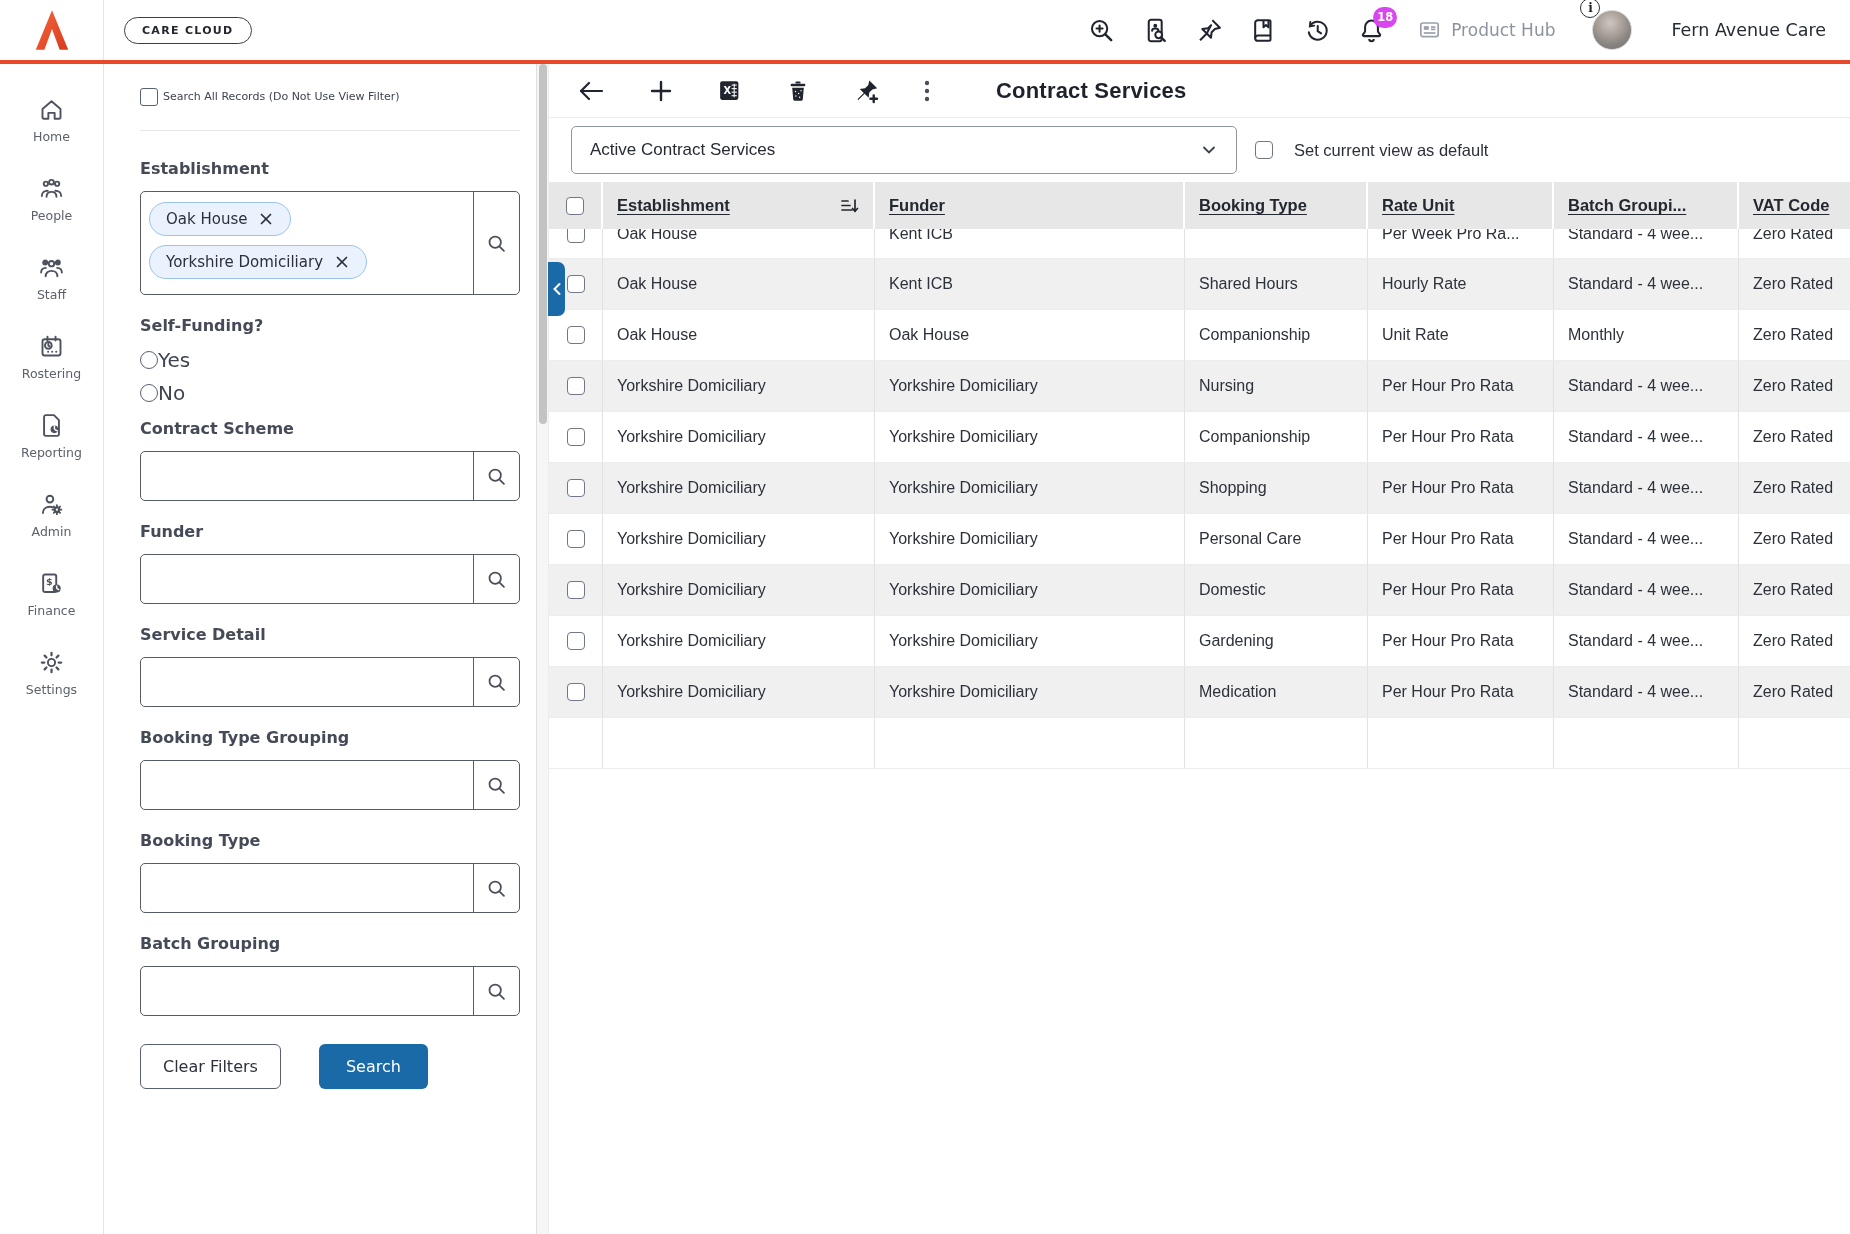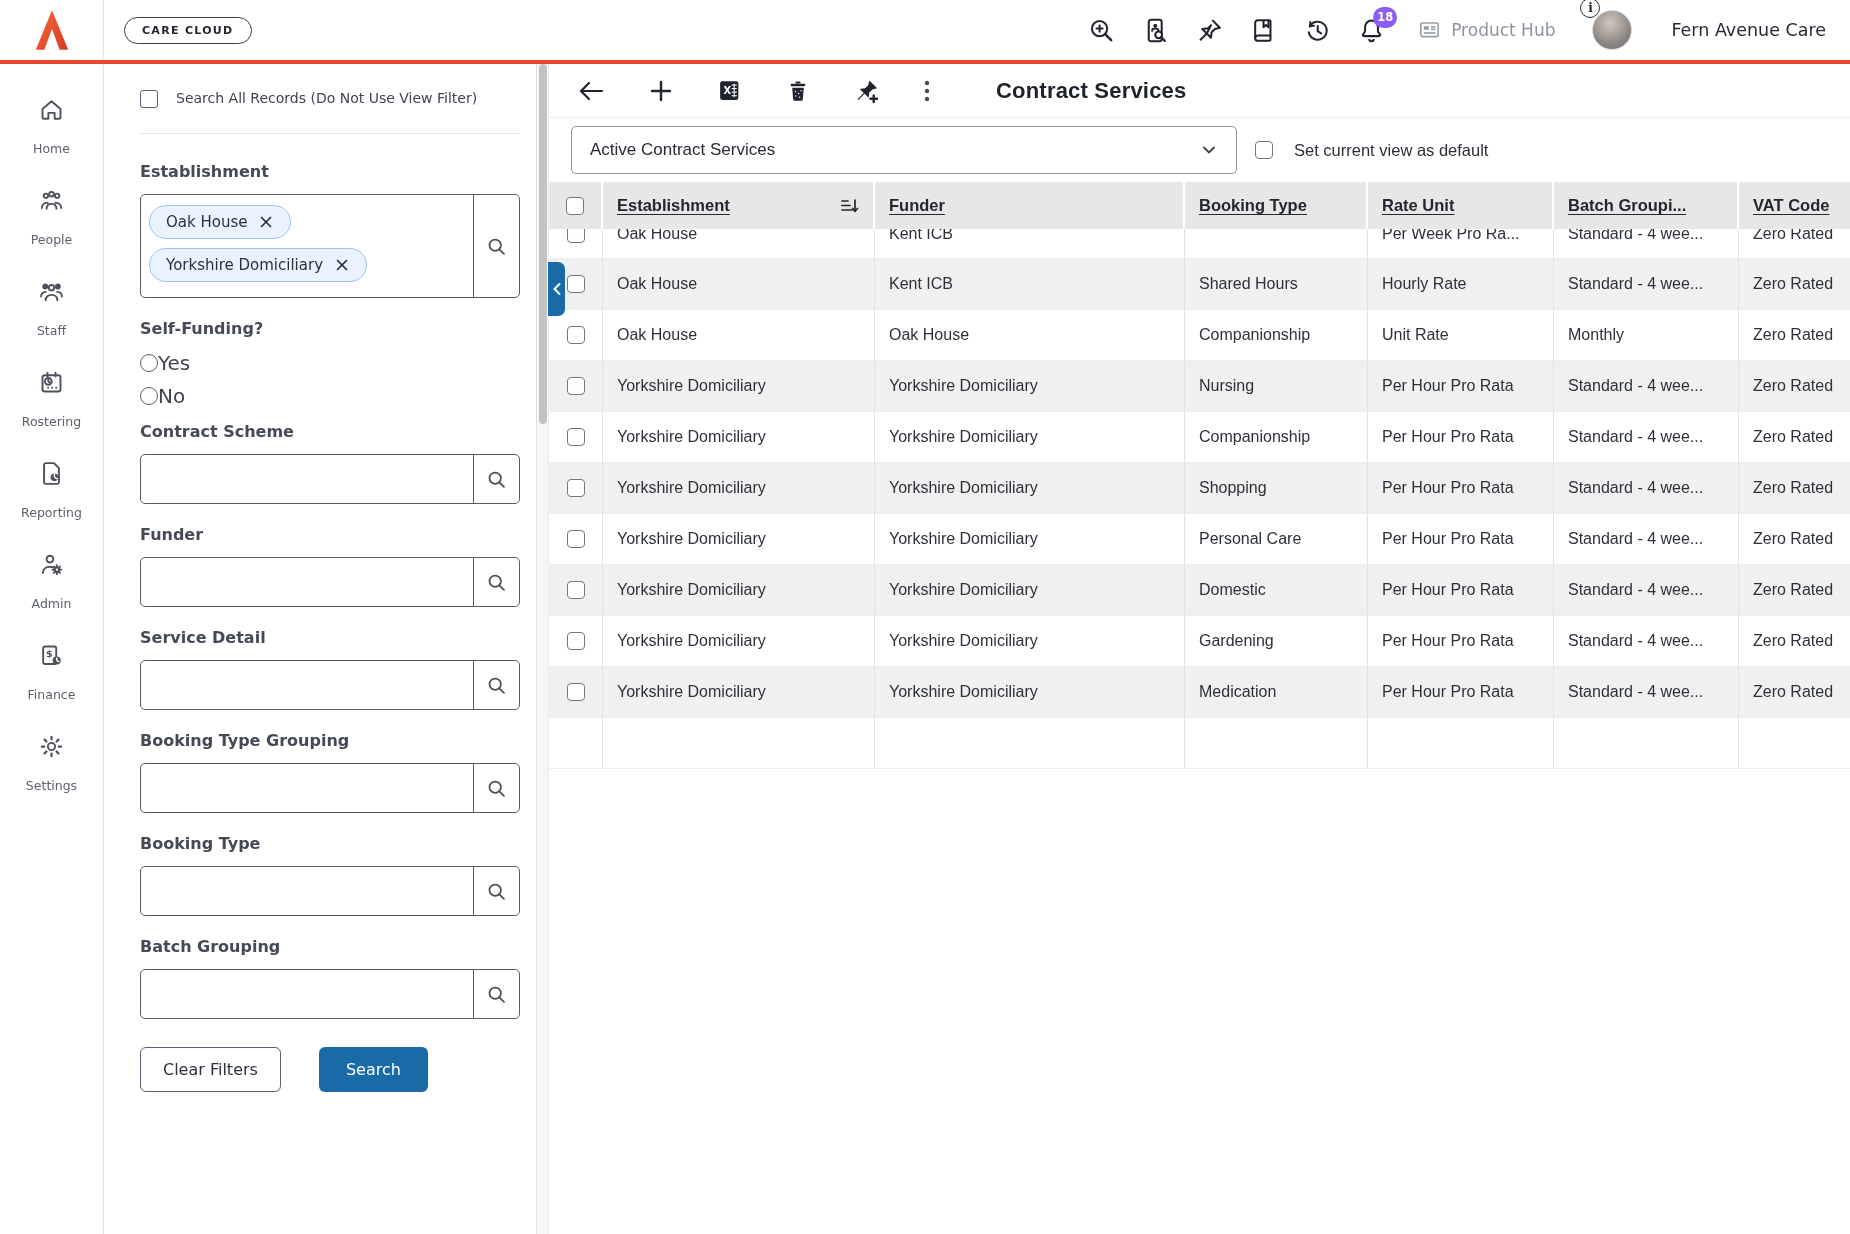--- a/index.html
+++ b/index.html
@@ -11,44 +11,44 @@
   .app { width:1850px; height:1234px; display:flex; flex-direction:column; }
 
   
   .topbar { height:64px; flex:0 0 64px; display:flex; border-bottom:4px solid #e8492a; background:#fff; }
   .logo-cell { width:104px; flex:0 0 104px; border-right:1px solid #e4e4e4; display:flex; align-items:center; justify-content:center; }
   .topbar-main { flex:1; display:flex; align-items:center; padding:0 24px 0 20px; }
   .brand-pill { border:1.6px solid #3a3f4a; border-radius:999px; padding:6px 17px; font-size:11px; font-weight:700; letter-spacing:1.3px; color:#23262e; }
   .topbar-right { margin-left:auto; display:flex; align-items:center; gap:27px; }
   .tb-icon { width:27px; height:27px; position:relative; display:flex; align-items:center; justify-content:center; }
   .tb-icon svg { display:block; }
-  .badge { position:absolute; top:-10px; right:-12px; background:#8b5cf6; color:#fff; font-size:11.5px; font-weight:700;
+  .badge { position:absolute; top:-10px; right:-12px; background:#d946ef; color:#fff; font-size:11.5px; font-weight:700;
     border-radius:999px; min-width:22px; height:21px; display:flex; align-items:center; justify-content:center; padding:0 4px; }
   .product-hub { display:flex; align-items:center; gap:9px; color:#8d939d; font-size:17px; margin-left:6px; }
   .avatar-wrap { position:relative; margin-left:10px; }
   .avatar { width:40px; height:40px; border-radius:50%;
     background: radial-gradient(circle at 45% 32%, #cfc7bf 0%, #a89f98 38%, #8b8683 62%, #6f6c6b 100%);
     border:1px solid #d7d7d7; }
   .info-badge { position:absolute; top:-12px; left:-12px; width:20px; height:20px; border-radius:50%;
     background:#fff; border:1.4px solid #2b3038; display:flex; align-items:center; justify-content:center;
     font-size:12px; font-weight:700; font-family:"DejaVu Serif", serif; color:#1e222a; }
   .account-name { font-size:17.5px; color:#262b33; margin-left:12px; }
 
   
   .content { flex:1; display:flex; min-height:0; }
 
   
   .sidebar { width:104px; flex:0 0 104px; border-right:1px solid #e4e4e4; display:flex; flex-direction:column;
     align-items:center; padding-top:32px; gap:31px; background:#fff; }
-  .side-item { display:flex; flex-direction:column; align-items:center; gap:18px; color:#5c616c; font-size:12.5px; cursor:default; }
+  .side-item { display:flex; flex-direction:column; align-items:center; gap:6px; color:#5c616c; font-size:12.5px; cursor:default; }
   .side-item svg { display:block; }
 
   
   .filter-panel { width:433px; flex:0 0 433px; border-right:1px solid #e0e0e0; padding:24px 16px 0 36px; background:#fff; overflow:hidden; }
-  .fp-checkline { display:flex; gap:18px; align-items:center; font-size:14px; color:#3f4450; font-weight:500; line-height:1.5; padding-right:14px;text-align:right; }
+  .fp-checkline { display:flex; gap:5px; align-items:center; font-size:11px; color:#3f4450; font-weight:500; line-height:1.5; padding-right:14px;text-align:right; }
   .cbx { width:18px; height:18px; flex:0 0 18px; border:1.7px solid #596070; border-radius:3px; background:#fff; }
   .divider { height:1px; background:#e7e7e7; margin:24px 0 28px; }
   .f-label { font-size:16px; font-weight:600; color:#454a57; margin-bottom:13px; }
   .select-box { border:1px solid #565b64; border-radius:5px; display:flex; min-height:104px; }
   .chips { flex:1; padding:10px 8px; display:flex; flex-direction:column; gap:9px; align-items:flex-start; }
   .chip { display:flex; align-items:center; gap:11px; background:#eaf2fd; border:1px solid #9cc3ee; border-radius:999px;
     padding:7px 16px; font-size:15px; color:#2b3039; }
   .chip svg { display:block; }
   .lookup { width:46px; flex:0 0 46px; border-left:1px solid #565b64; display:flex; align-items:center; justify-content:center; }
   .group { margin-bottom:21px; }

